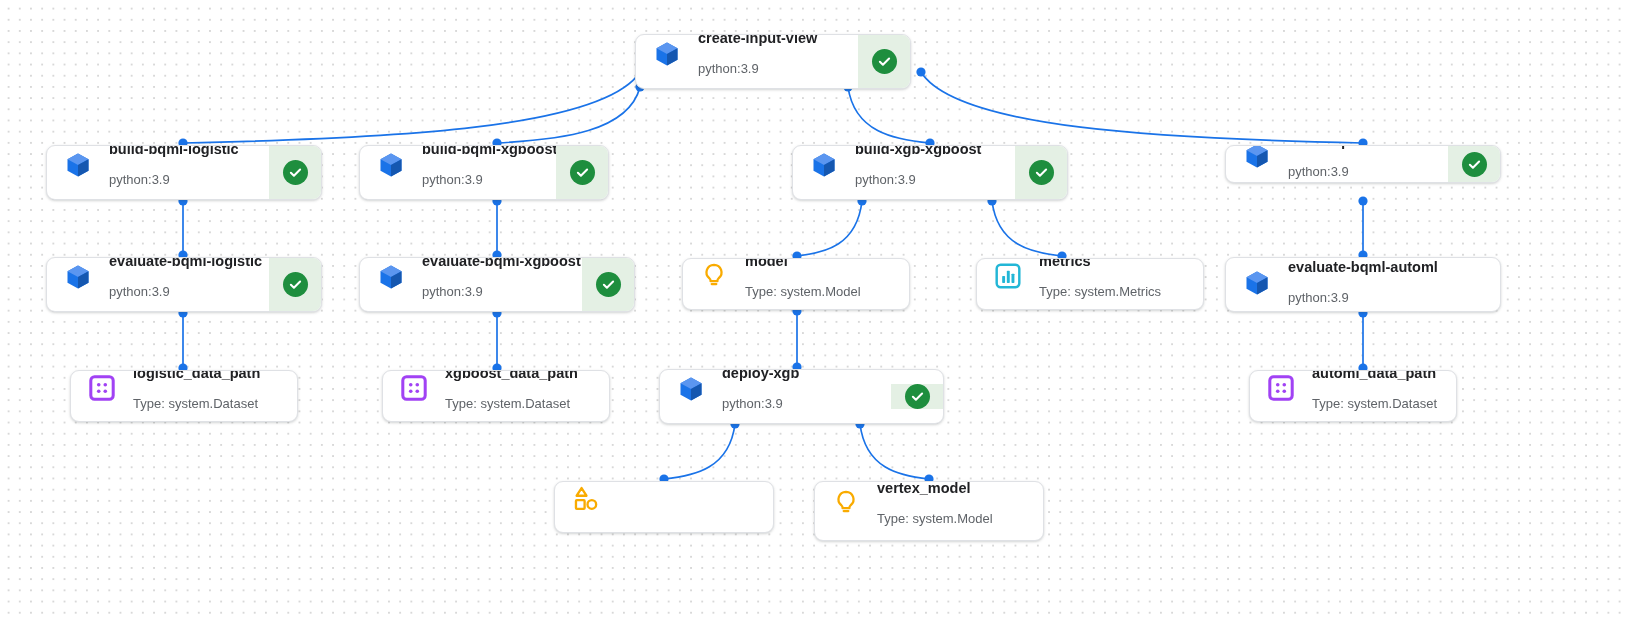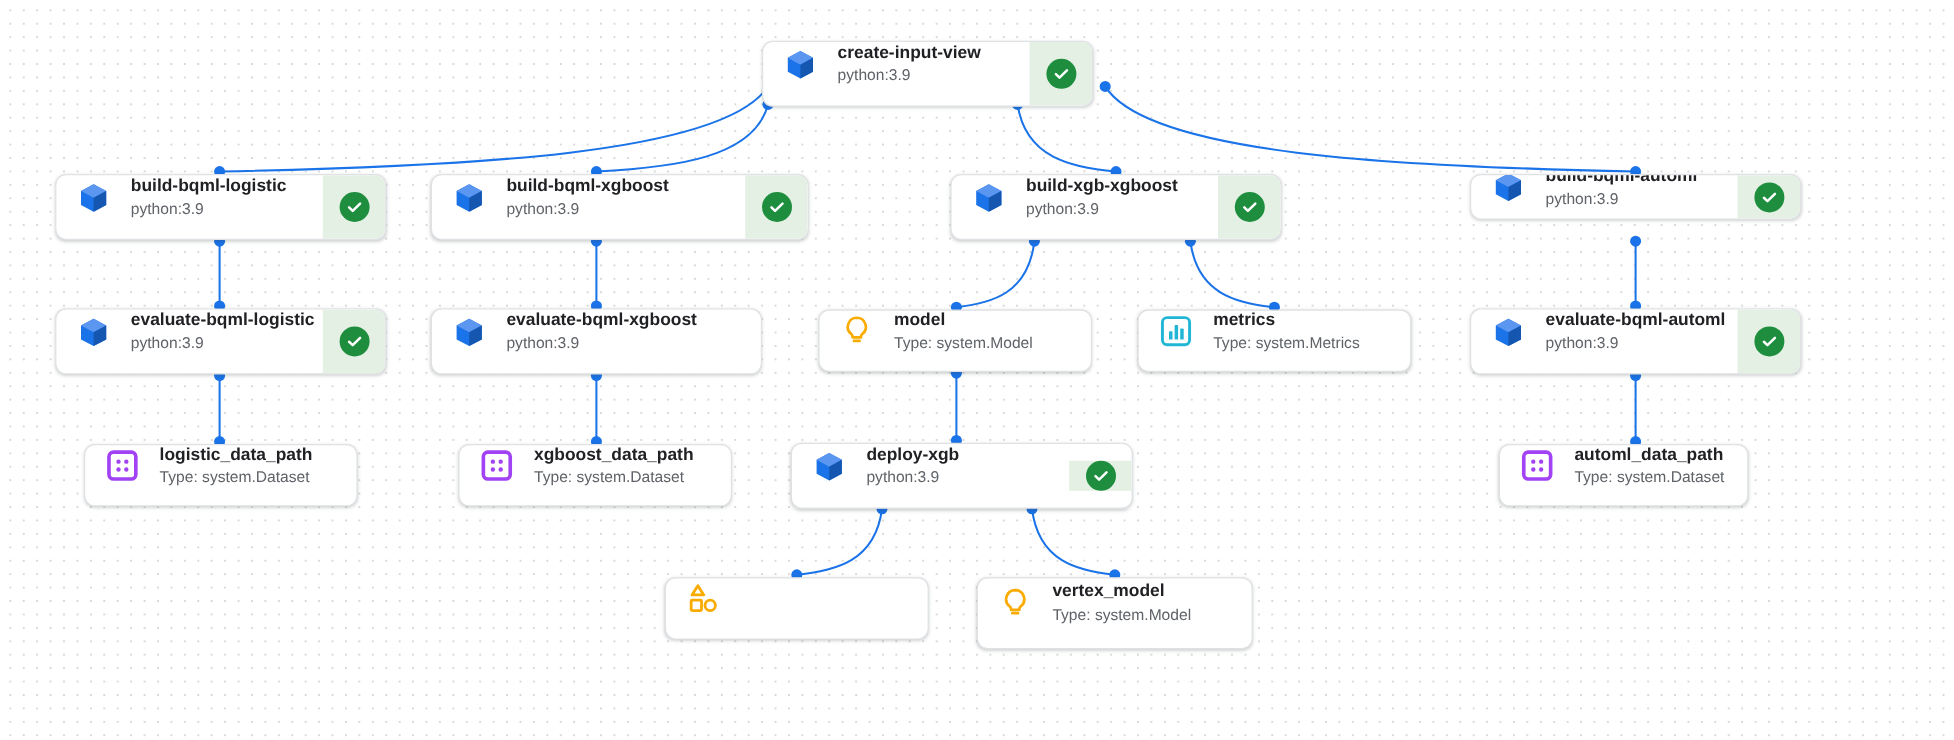--- a/index.html
+++ b/index.html
@@ -68,21 +68,21 @@
     font-size: 14.5px;
     font-weight: bold;
     color: #202124;
     line-height: 1.25;
     white-space: nowrap;
   }
   .node-sub {
     font-size: 13px;
     color: #5f6368;
     line-height: 1.3;
-    margin-top: 2px;
+    margin-top: 14px;
     white-space: nowrap;
   }
   .status-panel {
     flex: 0 0 auto;
     width: 52px;
     background: #e4f0e4;
     display: flex;
     align-items: center;
     justify-content: center;
   }
@@ -185,21 +185,21 @@
           </div>
         </div>
         <div class="status-panel">
           <span class="status-badge">
             <svg width="15" height="15" viewBox="0 0 16 16" aria-hidden="true">
               <path d="M3.1 8.3 6.3 11.4 12.9 4.9" fill="none" stroke="#ffffff" stroke-width="2.2" stroke-linecap="round" stroke-linejoin="round"></path>
             </svg>
           </span>
         </div>
       </div>
-      <div class="node" style="left: 359px; top: 145px; width: 315px; height: 55px;">
+      <div class="node" style="left: 359px; top: 145px; width: 250px; height: 55px;">
         <div class="node-body">
           <span class="node-icon">
             <svg width="28" height="28" viewBox="0 0 24 24" aria-hidden="true">
               <path d="M12 2.2 21 7v10l-9 4.8L3 17V7z" fill="#1a73e8"></path>
               <path d="M12 2.2 21 7l-9 4.9L3 7z" fill="#5b96f0"></path>
               <path d="M12 11.9 21 7v10l-9 4.8z" fill="#1557b0"></path>
             </svg>
           </span>
           <div class="node-text">
             <div class="node-title">build-bqml-xgboost</div>
@@ -273,21 +273,21 @@
           </div>
         </div>
         <div class="status-panel">
           <span class="status-badge">
             <svg width="15" height="15" viewBox="0 0 16 16" aria-hidden="true">
               <path d="M3.1 8.3 6.3 11.4 12.9 4.9" fill="none" stroke="#ffffff" stroke-width="2.2" stroke-linecap="round" stroke-linejoin="round"></path>
             </svg>
           </span>
         </div>
       </div>
-      <div class="node" style="left: 359px; top: 257px; width: 276px; height: 55px; flex-direction: column;">
+      <div class="node" style="left: 359px; top: 257px; width: 276px; height: 55px;">
         <div class="node-body">
           <span class="node-icon">
             <svg width="28" height="28" viewBox="0 0 24 24" aria-hidden="true">
               <path d="M12 2.2 21 7v10l-9 4.8L3 17V7z" fill="#1a73e8"></path>
               <path d="M12 2.2 21 7l-9 4.9L3 7z" fill="#5b96f0"></path>
               <path d="M12 11.9 21 7v10l-9 4.8z" fill="#1557b0"></path>
             </svg>
           </span>
           <div class="node-text">
             <div class="node-title">evaluate-bqml-xgboost</div>
@@ -309,37 +309,37 @@
               <path d="M12 2.6a7 7 0 0 0-4.3 12.5c.7.6 1.1 1.3 1.1 2.1v.6h6.4v-.6c0-.8.4-1.5 1.1-2.1A7 7 0 0 0 12 2.6z" fill="none" stroke="#f9ab00" stroke-width="2.1" stroke-linejoin="round"></path>
               <rect x="8.8" y="19.4" width="6.4" height="2.1" rx="1" fill="#f9ab00"></rect>
             </svg>
           </span>
           <div class="node-text">
             <div class="node-title">model</div>
             <div class="node-sub">Type: system.Model</div>
           </div>
         </div>
       </div>
-      <div class="node" style="left: 948px; top: 258px; width: 228px; height: 52px;">
+      <div class="node" style="left: 976px; top: 258px; width: 228px; height: 52px;">
         <div class="node-body">
           <span class="node-icon">
             <svg width="28" height="28" viewBox="0 0 24 24" aria-hidden="true">
               <rect x="2.3" y="2.3" width="19.4" height="19.4" rx="3.4" fill="none" stroke="#22b6d6" stroke-width="2.1"></rect>
               <rect x="7" y="12" width="2.5" height="6" rx="0.6" fill="#22b6d6"></rect>
               <rect x="11" y="7.5" width="2.5" height="10.5" rx="0.6" fill="#22b6d6"></rect>
               <rect x="15" y="10" width="2.5" height="8" rx="0.6" fill="#22b6d6"></rect>
             </svg>
           </span>
           <div class="node-text">
             <div class="node-title">metrics</div>
             <div class="node-sub">Type: system.Metrics</div>
           </div>
         </div>
       </div>
-      <div class="node" style="left: 1225px; top: 257px; width: 276px; height: 55px;">
+      <div class="node" style="left: 1225px; top: 257px; width: 276px; height: 55px; flex-direction: column;">
         <div class="node-body">
           <span class="node-icon">
             <svg width="28" height="28" viewBox="0 0 24 24" aria-hidden="true">
               <path d="M12 2.2 21 7v10l-9 4.8L3 17V7z" fill="#1a73e8"></path>
               <path d="M12 2.2 21 7l-9 4.9L3 7z" fill="#5b96f0"></path>
               <path d="M12 11.9 21 7v10l-9 4.8z" fill="#1557b0"></path>
             </svg>
           </span>
           <div class="node-text">
             <div class="node-title">evaluate-bqml-automl</div>

